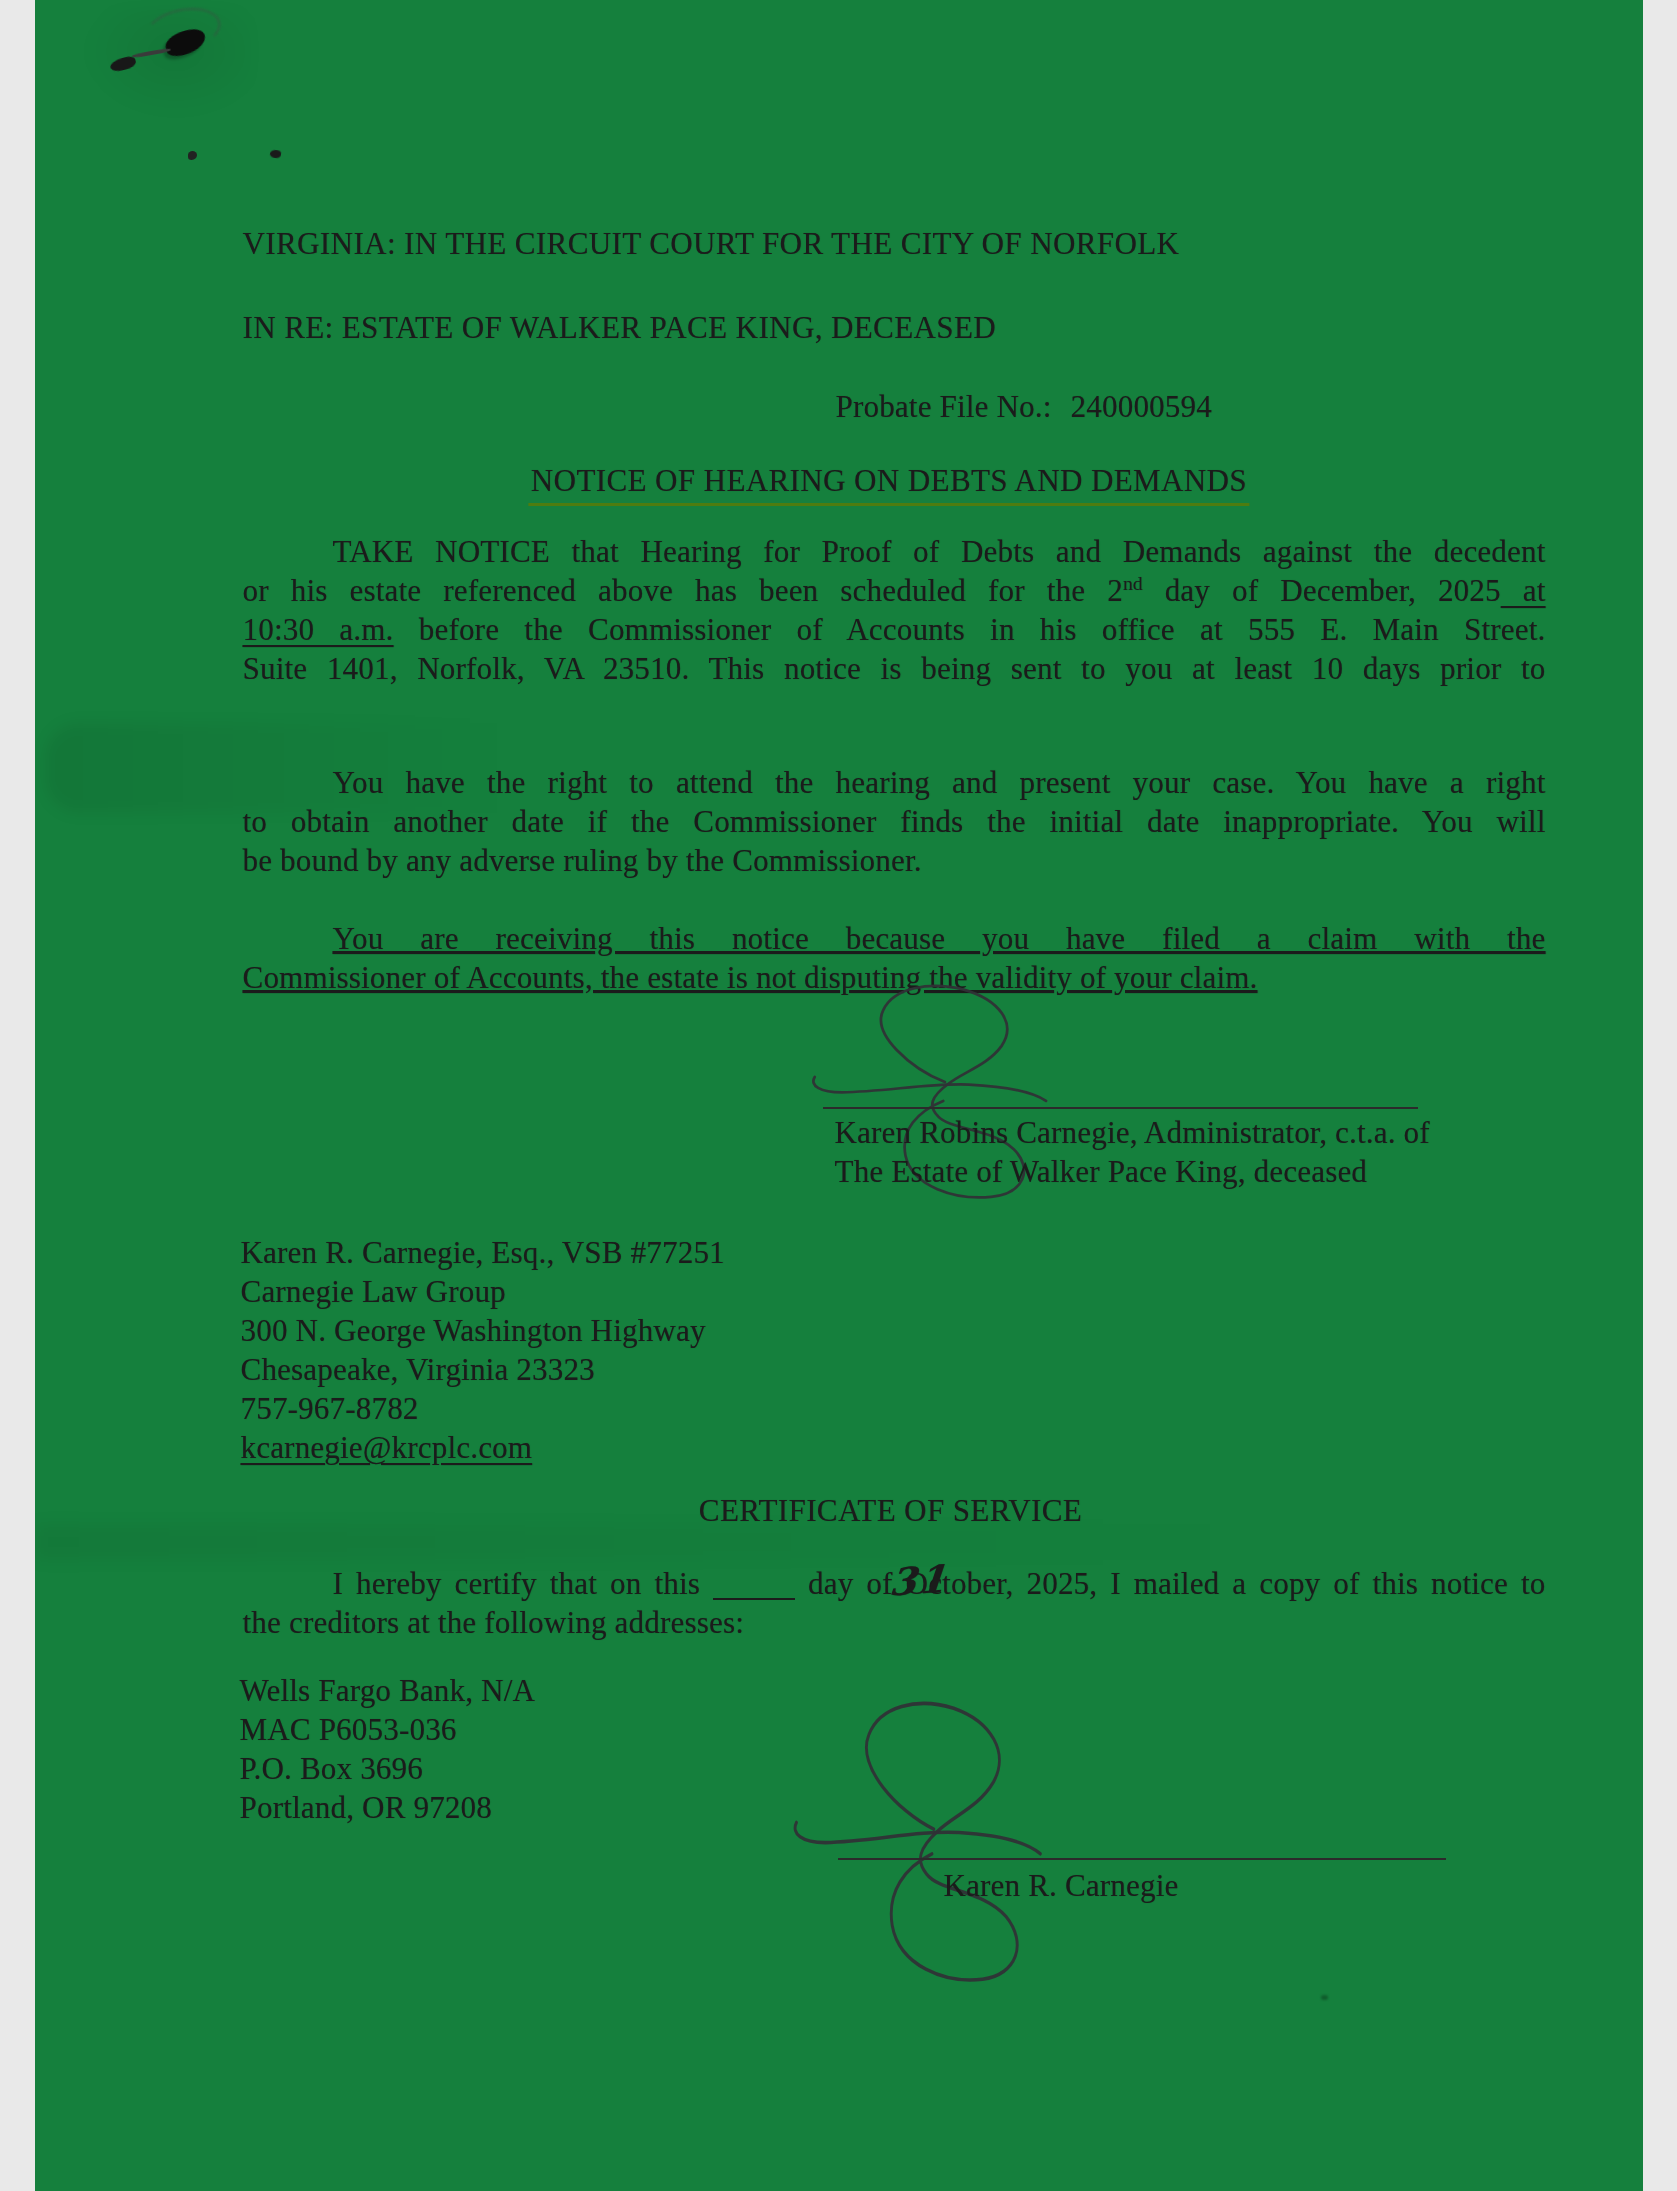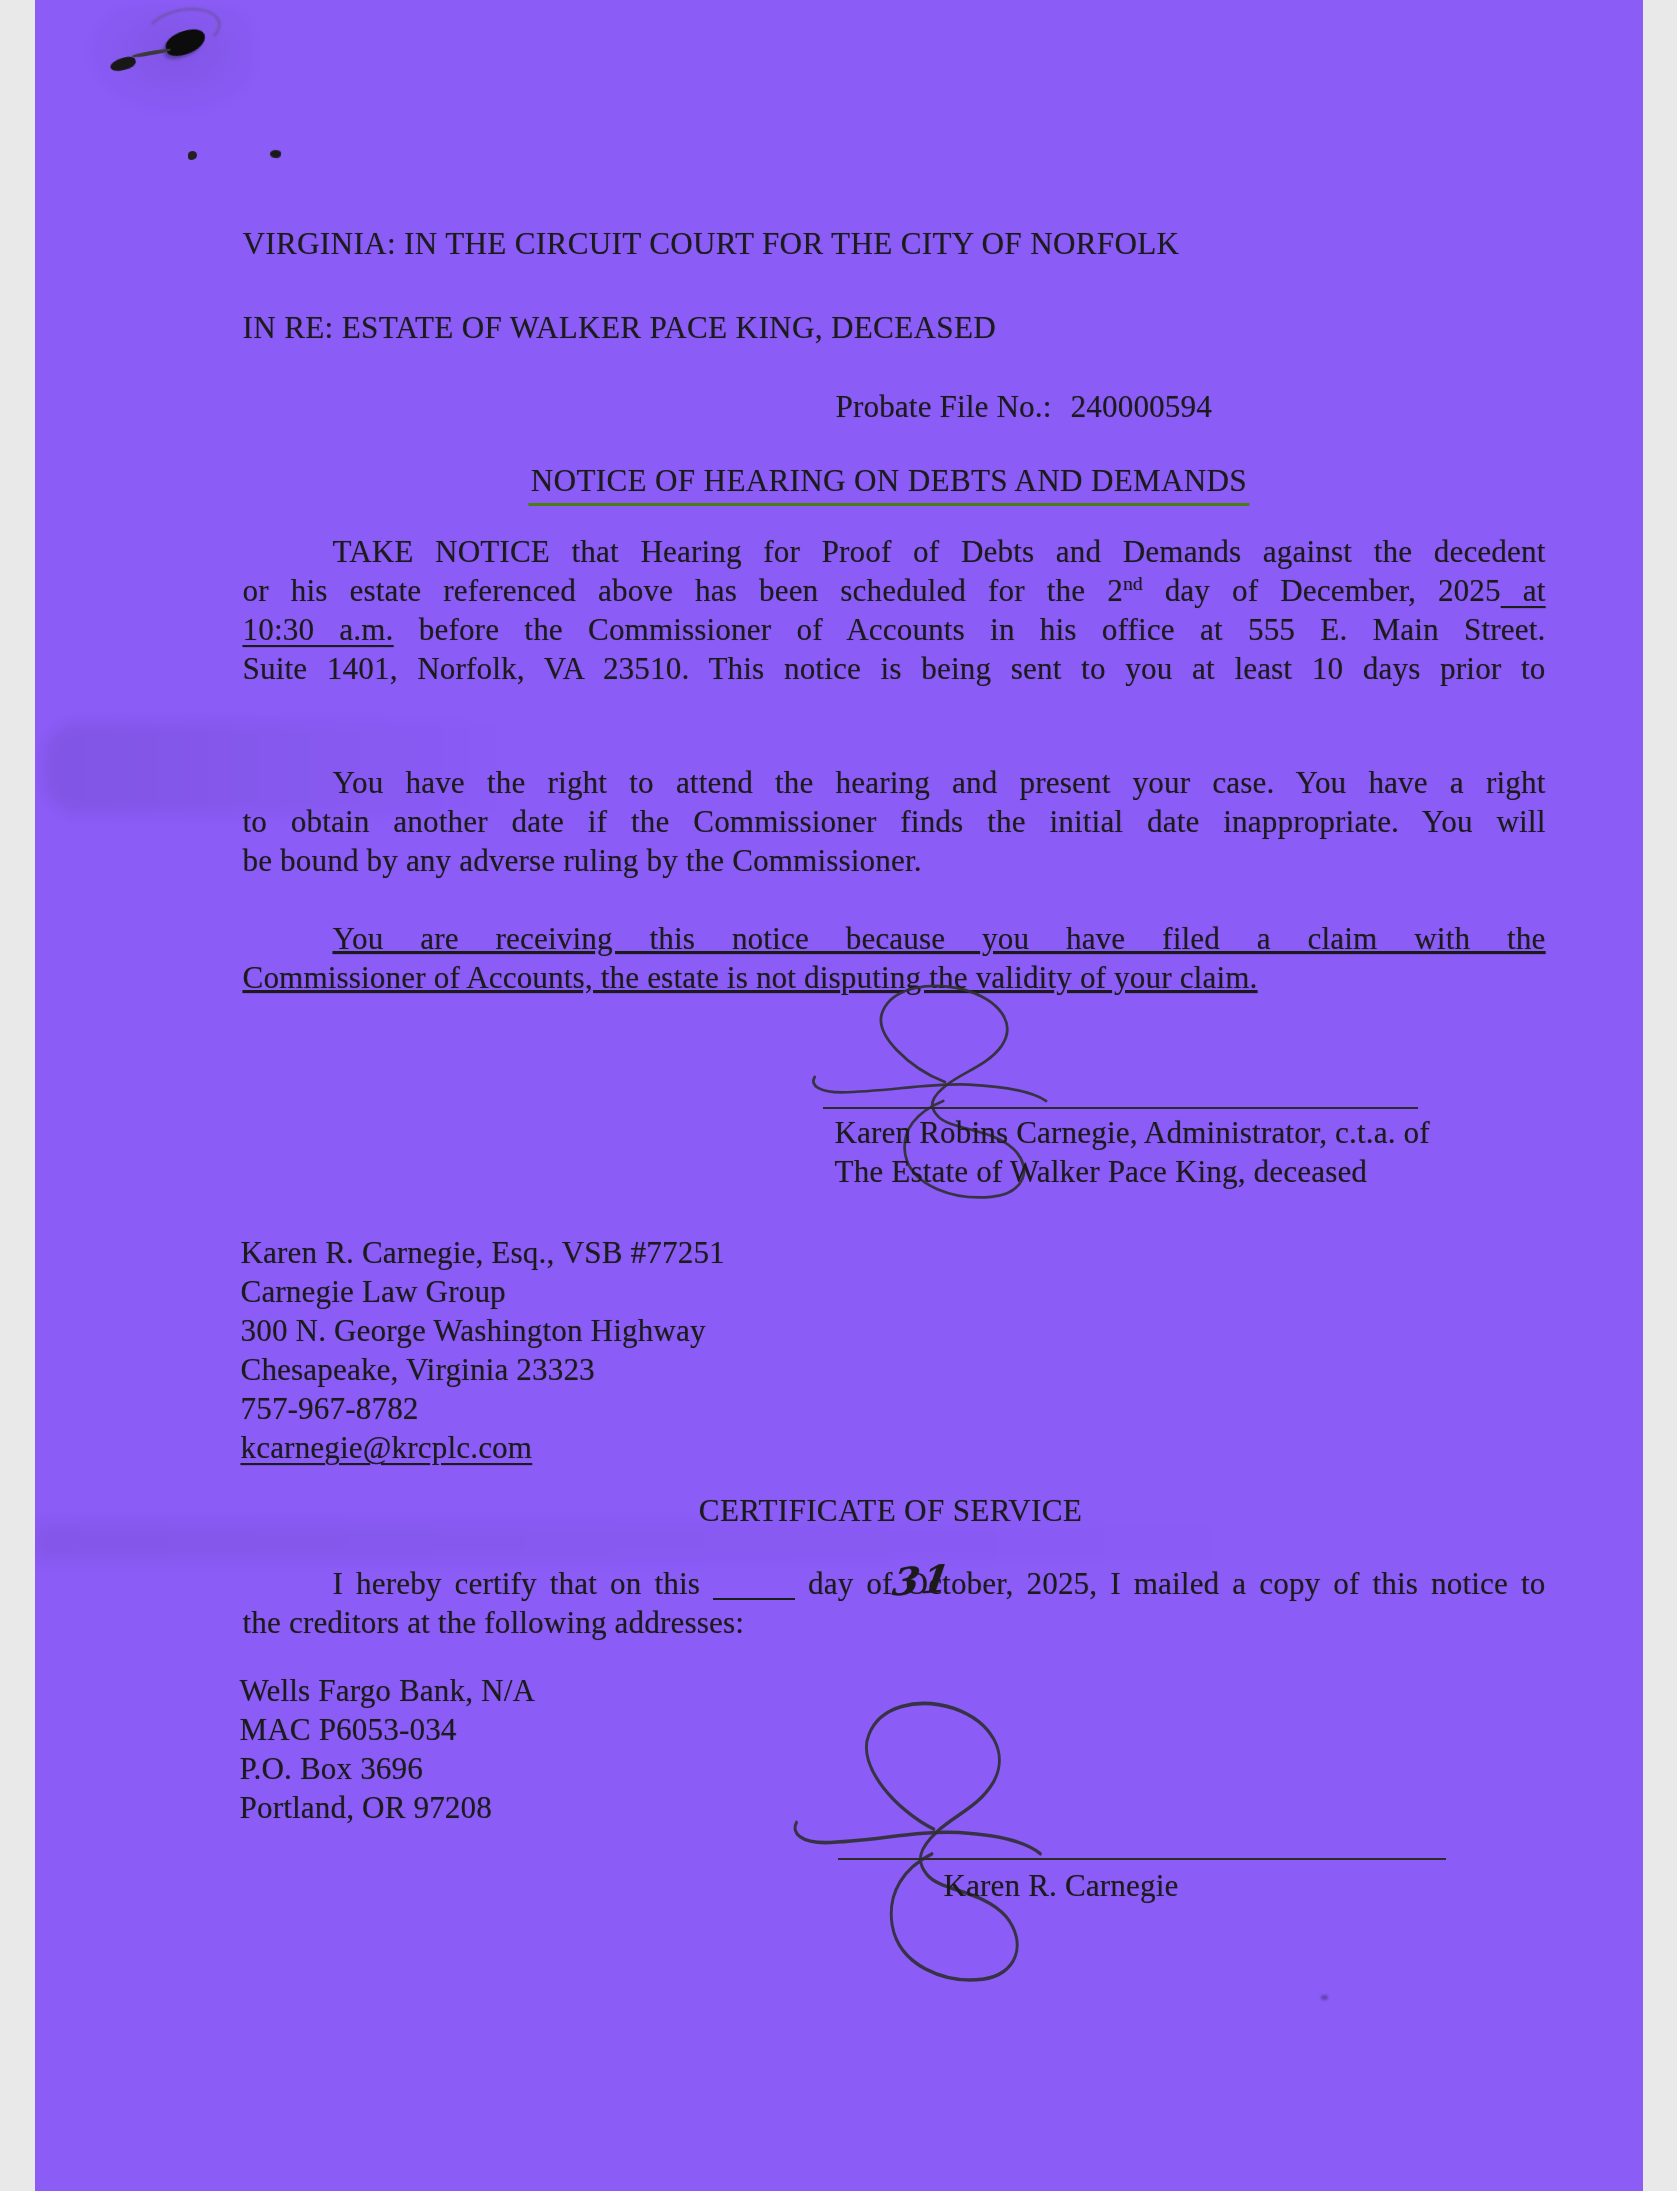--- a/index.html
+++ b/index.html
@@ -1,20 +1,20 @@
 <!DOCTYPE html>
 <html style="font-size:13.7px"><head>
 <meta charset="utf-8">
 <style>
   html,body { margin:0; padding:0; background:#e9e9e9; }
   .page {
     position:relative;
     width:1608px; height:2192px;
     margin:0 auto;
-    background:#8b5cf6;
+    background:#15803d;
     overflow:hidden;
     font-family:"Liberation Serif", serif;
     color:#1b1b1b;
     text-shadow:0.3px 0.3px 0.7px rgba(25,25,25,0.45);
   }
   .abs { position:absolute; }
   .t { font-size:31px; line-height:39px; letter-spacing:0.2px; }
   .caps { letter-spacing:0.4px; }
   .jline { text-align:justify; text-align-last:justify; }
   .lline { text-align:left; }
@@ -135,21 +135,21 @@
     <div class="jline ind">
       <span>I hereby certify that on this</span>
       <span class="dayslot"><span class="hand">31</span></span>
       <span>day of October, 2025, I mailed a copy of this notice to</span>
     </div>
     <div class="lline">the creditors at the following addresses:</div>
   </div>
 
   <div class="abs t" style="left:205px; top:1671px;">
     <div>Wells Fargo Bank, N/A</div>
-    <div>MAC P6053-034</div>
+    <div>MAC P6053-036</div>
     <div>P.O. Box 3696</div>
     <div>Portland, OR 97208</div>
   </div>
 
   <svg class="abs sigsvg" style="left:747px; top:1697px;" width="271" height="289" viewBox="0 0 300 258" preserveAspectRatio="none">
     <path d="M 16,112 C 10,122 22,130 48,130 C 100,129 150,119 196,121 C 236,123 270,129 286,140"></path>
     <path d="M 168,118 C 128,102 82,62 96,34 C 108,8 150,0 190,10 C 232,22 252,50 234,76 C 218,98 190,106 172,120 C 152,135 148,146 160,158 C 175,174 222,172 248,196 C 272,220 260,248 222,252 C 180,256 130,240 122,204 C 116,174 136,152 166,140"></path>
   </svg>
 
   <div class="abs sigline" style="left:803px; top:1858px; width:608px;"></div>

